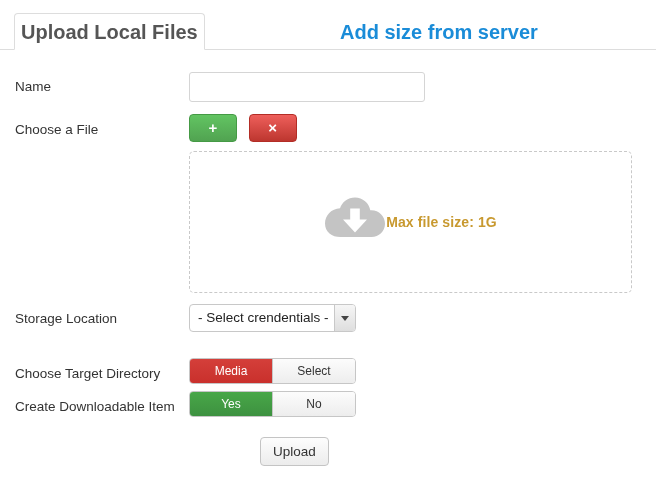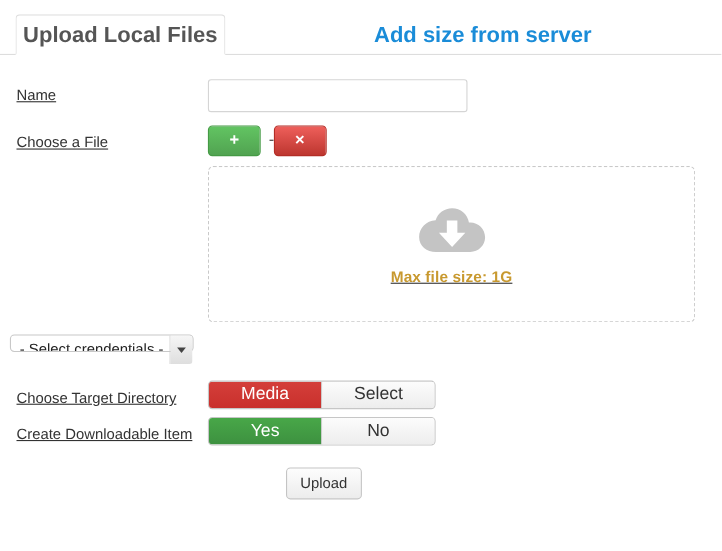--- a/index.html
+++ b/index.html
@@ -56,21 +56,20 @@
 
   
   .form-area {
     position: relative;
     padding-top: 12px;
   }
   .row {
     position: relative;
     display: flex;
     align-items: flex-start;
-    text-decoration: underline;
   }
   .label-col {
     width: 180px;
     padding-left: 15px;
     box-sizing: border-box;
     font-size: 13.5px;
     color: #333333;
     line-height: 20px;
   }
   .field-col {
@@ -136,21 +135,20 @@
 
   
   .dropzone {
     margin-top: 9px;
     width: 443px;
     height: 142px;
     box-sizing: border-box;
     border: 1px dashed #c9c9c9;
     border-radius: 5px;
     display: flex;
-    flex-direction: column;
     align-items: center;
     justify-content: center;
     background: #ffffff;
     cursor: pointer;
   }
   .cloud-icon {
     display: block;
     margin-bottom: 9px;
   }
   .dz-text {
@@ -160,21 +158,21 @@
     letter-spacing: 0.1px;
   }
 
   
   .select-wrap {
     position: relative;
     display: inline-block;
   }
   .select-box {
     width: 167px;
-    height: 16px;
+    height: 28px;
     box-sizing: border-box;
     border: 1px solid #c8c8c8;
     border-radius: 4px;
     background: #ffffff;
     font-family: "Liberation Sans", sans-serif;
     font-size: 13.5px;
     color: #222222;
     padding: 0 26px 0 8px;
     line-height: 26px;
     cursor: pointer;
@@ -207,23 +205,23 @@
   
   .toggle-group {
     display: inline-flex;
     border-radius: 4px;
     overflow: hidden;
     border: 1px solid #c6c6c6;
     box-sizing: border-box;
     height: 26px;
   }
   .toggle-opt {
-    width: 102px;
+    width: 82px;
     text-align: center;
-    font-size: 16px;
+    font-size: 12px;
     line-height: 24px;
     cursor: pointer;
     box-sizing: border-box;
   }
   .toggle-opt.off {
     background: linear-gradient(to bottom, #fcfcfc 0%, #ededed 100%);
     color: #333333;
   }
   .toggle-opt.on-red {
     background: linear-gradient(to bottom, #d43f3a 0%, #c9302c 100%);
@@ -295,20 +293,21 @@
                      C7.4,15.6,1,22.3,1,30.4c0,8.4,6.9,13.6,15.4,13.6h31.1c7.4,0,13.5-5.9,13.5-13.3S54.9,17.2,47.5,17.2z"></path>
             <path fill="#ffffff" d="M26.2,15.5h9.6v11.1h7.2L31,39.6L19,26.6h7.2V15.5z"></path>
           </svg>
         </span>
         <div class="dz-text">Max file size: 1G</div>
       </div>
     </div>
   </div>
 
   <div class="row row-storage">
+    <div class="label-col">Storage Location</div>
     <div class="field-col">
       <div class="select-wrap">
         <div class="select-box">- Select crendentials -</div>
         <div class="select-arrow">
             <i></i>
           </div>
       </div>
     </div>
   </div>
 

